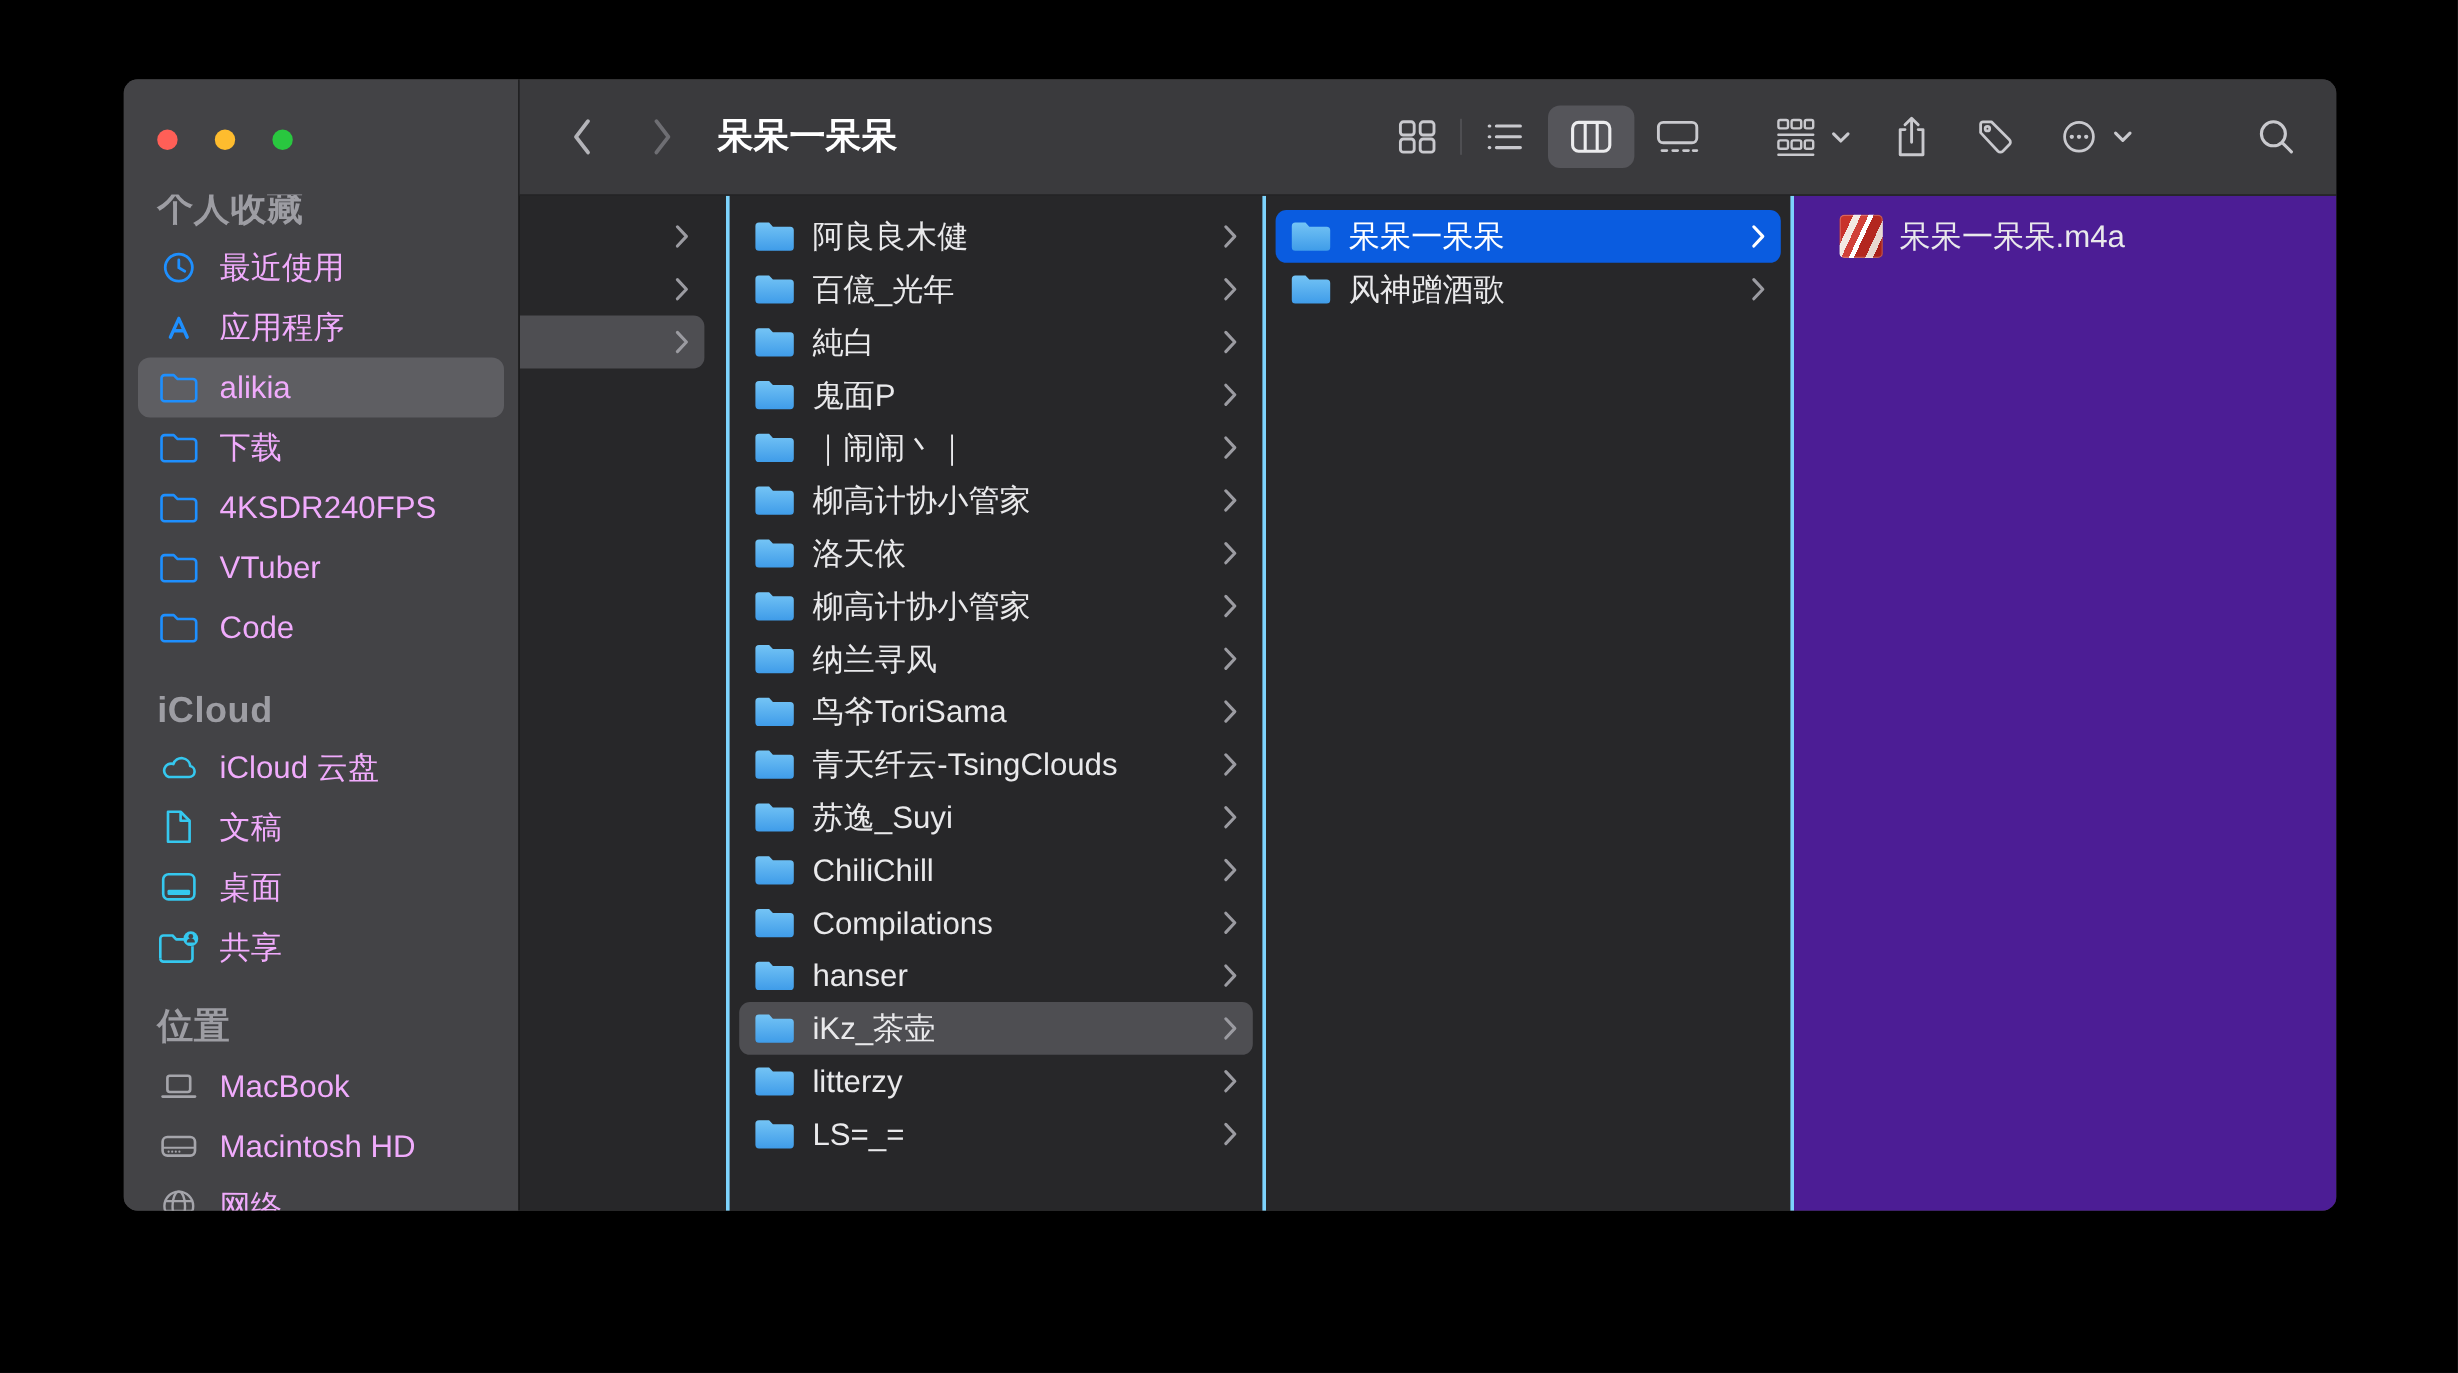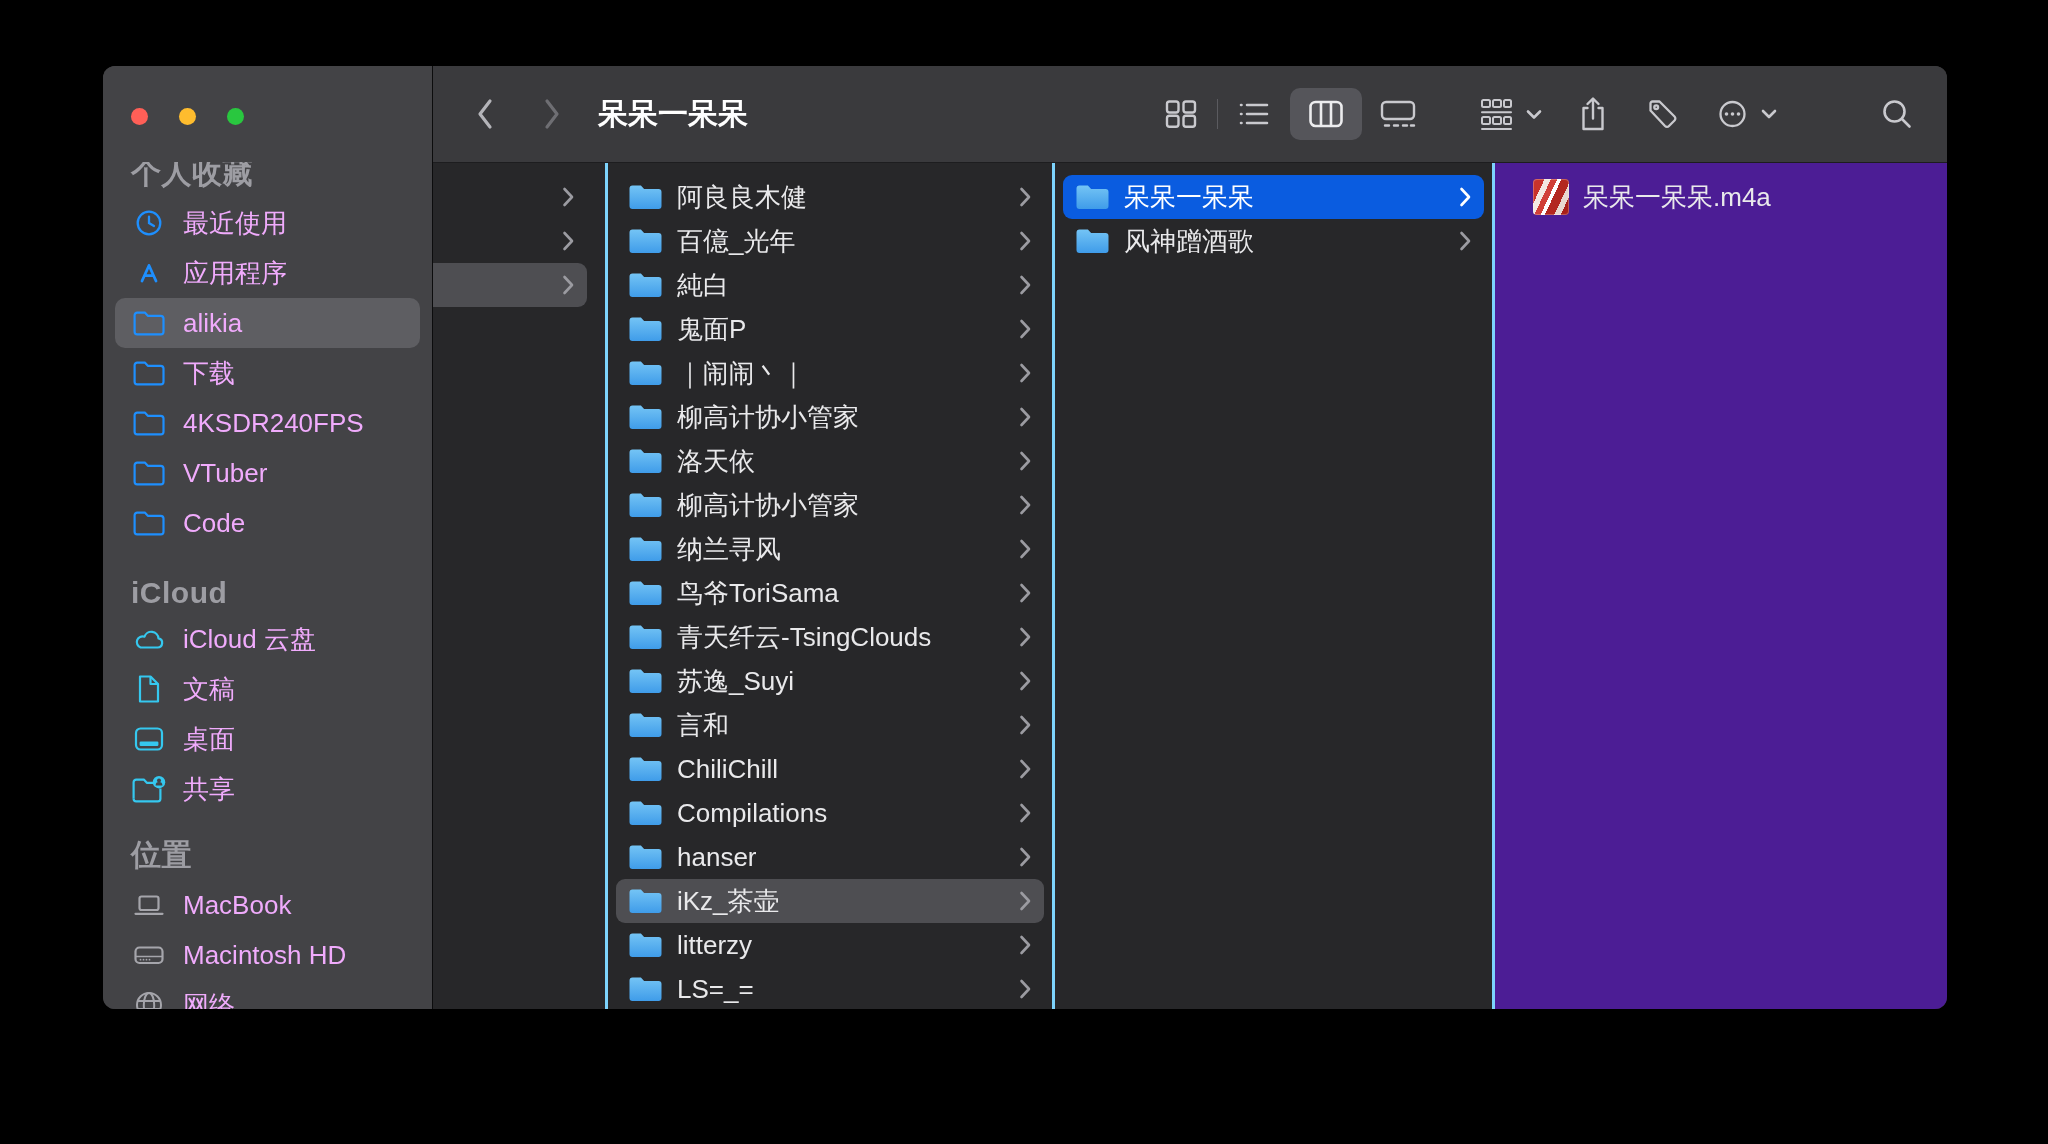--- a/index.html
+++ b/index.html
@@ -545,33 +545,20 @@
               </svg>
             </span>
           <span class="label">苏逸_Suyi</span>
           <span class="chev">
               <svg width="13" height="22" viewBox="0 0 13 22" fill="none" stroke="currentColor" stroke-width="2.6" stroke-linecap="round" stroke-linejoin="round">
                 <path d="M2.5 3 L10 11 L2.5 19"></path>
               </svg>
             </span>
         </div>
 
-        <div class="row">
-          <span class="ficn">
-              <svg width="35" height="28" viewBox="0 0 35 28">
-                <path d="M1.5 23 V5.5 a3 3 0 0 1 3-3 h8.4 l3.2 3.4 h14.4 a3 3 0 0 1 3 3 V23 a3 3 0 0 1-3 3 h-26 a3 3 0 0 1-3-3 z" fill="url(#fgrad)"></path>
-              </svg>
-            </span>
-          <span class="label">言和</span>
-          <span class="chev">
-              <svg width="13" height="22" viewBox="0 0 13 22" fill="none" stroke="currentColor" stroke-width="2.6" stroke-linecap="round" stroke-linejoin="round">
-                <path d="M2.5 3 L10 11 L2.5 19"></path>
-              </svg>
-            </span>
-        </div>
 
         <div class="row">
           <span class="ficn">
               <svg width="35" height="28" viewBox="0 0 35 28">
                 <path d="M1.5 23 V5.5 a3 3 0 0 1 3-3 h8.4 l3.2 3.4 h14.4 a3 3 0 0 1 3 3 V23 a3 3 0 0 1-3 3 h-26 a3 3 0 0 1-3-3 z" fill="url(#fgrad)"></path>
               </svg>
             </span>
           <span class="label">ChiliChill</span>
           <span class="chev">
               <svg width="13" height="22" viewBox="0 0 13 22" fill="none" stroke="currentColor" stroke-width="2.6" stroke-linecap="round" stroke-linejoin="round">

